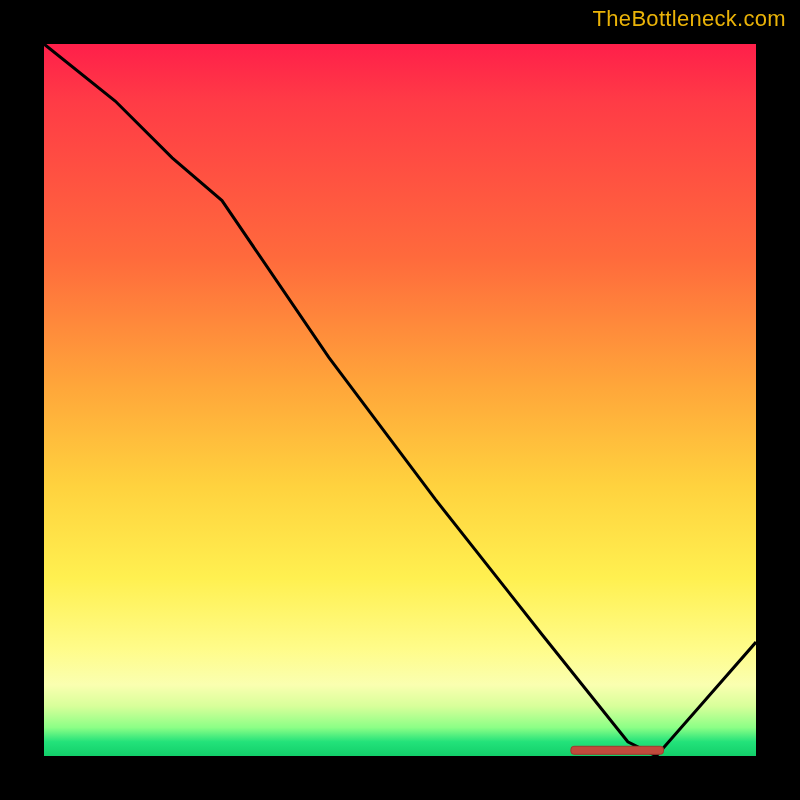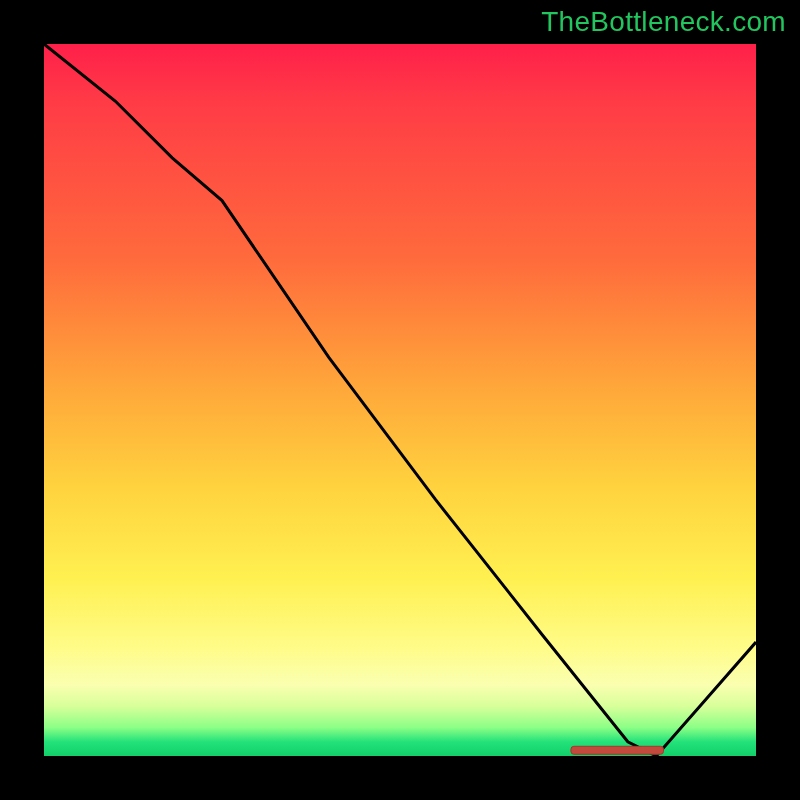--- a/index.html
+++ b/index.html
@@ -13,22 +13,22 @@
   }
   .stage {
     position: relative;
     width: 800px;
     height: 800px;
   }
   .attribution {
     position: absolute;
     top: 6px;
     right: 14px;
-    color: #22c55e;
-    font-size: 28px;
+    color: #eab308;
+    font-size: 22px;
     letter-spacing: 0.3px;
     font-weight: 500;
   }
   
   .plot-area {
     position: absolute;
     left: 36px;
     top: 36px;
     width: 728px;   
     height: 728px;

